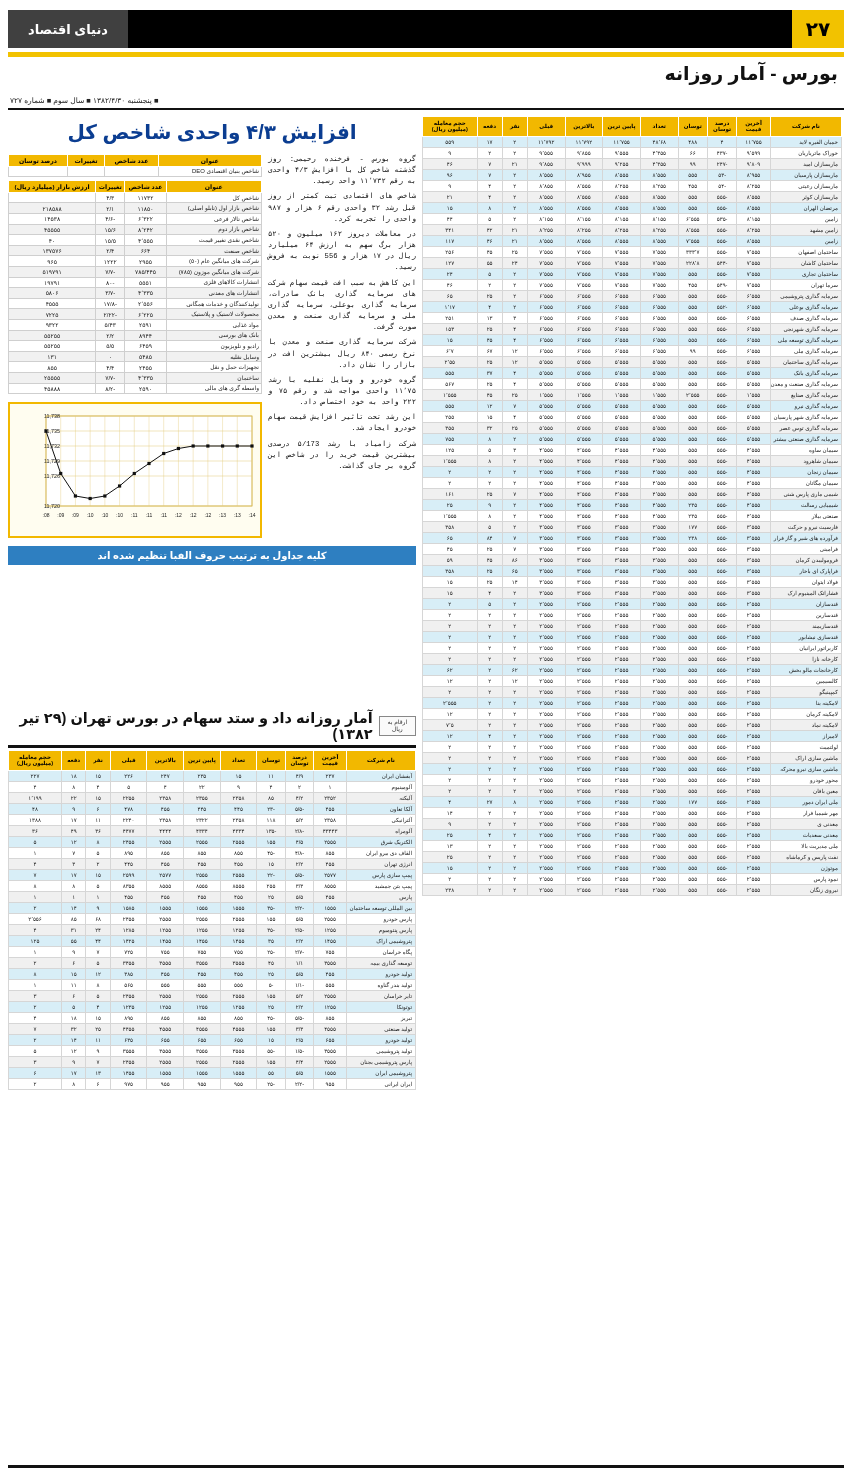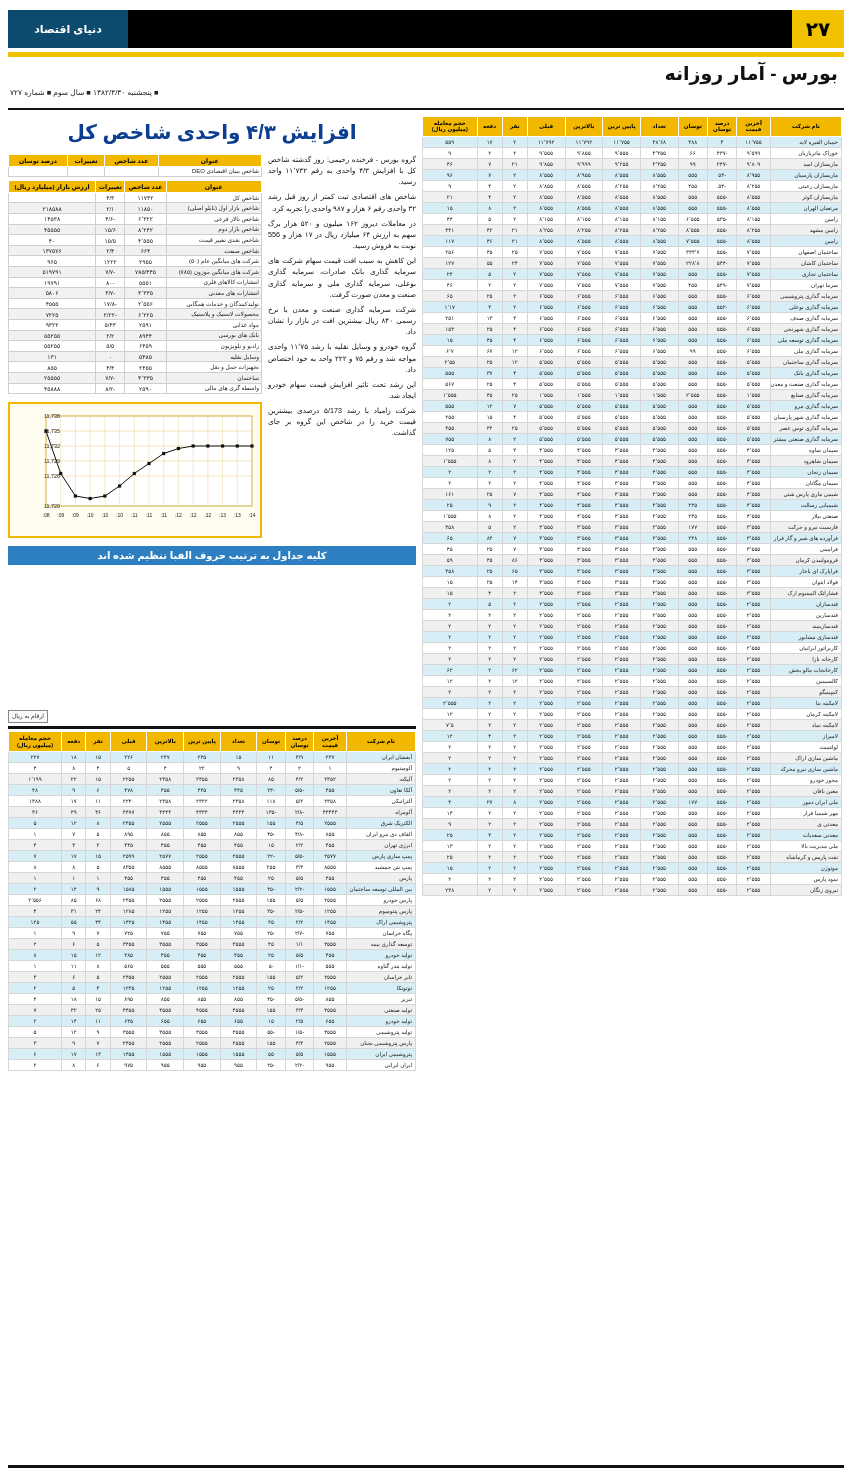--- a/index.html
+++ b/index.html
@@ -13,59 +13,59 @@
     overflow: hidden;
   }
   .page { position:relative; width:852px; height:1474px; }
 
   
   .masthead {
     position:absolute; top:10px; left:8px; right:8px; height:38px;
     display:flex; align-items:stretch;
   }
   .mast-left {
-    width:120px; background:#0c4a6e; color:#fff;
+    width:120px; background:#404040; color:#fff;
     display:flex; align-items:center; justify-content:center;
-    font-size:11px; font-weight:bold; letter-spacing:1px;
+    font-size:13px; font-weight:bold; letter-spacing:1px;
   }
   .mast-mid { flex:1; background:#000; }
   .mast-page {
     width:52px; background:#f2c200; color:#000;
     display:flex; align-items:center; justify-content:center;
     font-size:20px; font-weight:bold;
   }
   .rule-yellow {
     position:absolute; top:52px; left:8px; right:8px; height:5px; background:#f2c200;
   }
   .section-title {
     position:absolute; top:62px; right:14px;
     font-size:19px; font-weight:bold; color:#111;
   }
   .dateline {
-    position:absolute; top:88px; right:440px; left:10px;
+    position:absolute; top:96px; right:440px; left:10px;
     font-size:7.5px; color:#222; text-align:left; direction:rtl;
   }
   .rule-thin {
     position:absolute; top:108px; left:8px; right:8px; height:2px; background:#111;
   }
 
   
   .article {
     position:absolute; top:116px; right:436px; width:408px;
   }
   .headline {
     font-size:20px; font-weight:bold; color:#0b3d91; text-align:center;
     letter-spacing:-0.5px; margin:4px 0 10px 0;
   }
   .art-cols { display:flex; flex-direction:row-reverse; gap:6px; }
   .art-text {
     width:148px; font-size:7.2px; line-height:1.55; text-align:justify;
     color:#111; direction:rtl;
   }
-  .art-text p { margin:0 0 4px 0; }
+  .art-text p { margin:0 0 4px 0;font-family:Liberation Mono, monospace; }
 
   .idx-tables { width:254px; }
   table.idx {
     width:100%; border-collapse:collapse; font-size:6px; direction:rtl;
   }
   table.idx th {
     background:#f2b800; color:#000; border:1px solid #fff;
     padding:2px 1px; font-size:6.2px; font-weight:bold; text-align:center;
     line-height:1.15;
   }
@@ -368,20 +368,21 @@
           <p>این رشد تحت تاثیر افزایش قیمت سهام خودرو ایجاد شد.</p>
           <p>شرکت زامیاد با رشد ۵/173 درصدی بیشترین قیمت خرید را در شاخص این گروه بر جای گذاشت.</p>
         </div>
     </div>
 
     <div class="alpha-bar">کلیه جداول به ترتیب حروف الفبا تنظیم شده اند</div>
   </div>
 
   <div class="right-table">
     <div class="tbl-title">
+      <span>آمار روزانه داد و ستد سهام در بورس تهران (۲۹ تیر ۱۳۸۲)</span>
       <span class="unit">ارقام به ریال</span>
     </div>
     <div class="title-rule"></div>
     <table class="data">
       <colgroup>
         <col style="width:17%">
           <col style="width:8%">
           <col style="width:7%">
           <col style="width:7%">
         <col style="width:9%">

